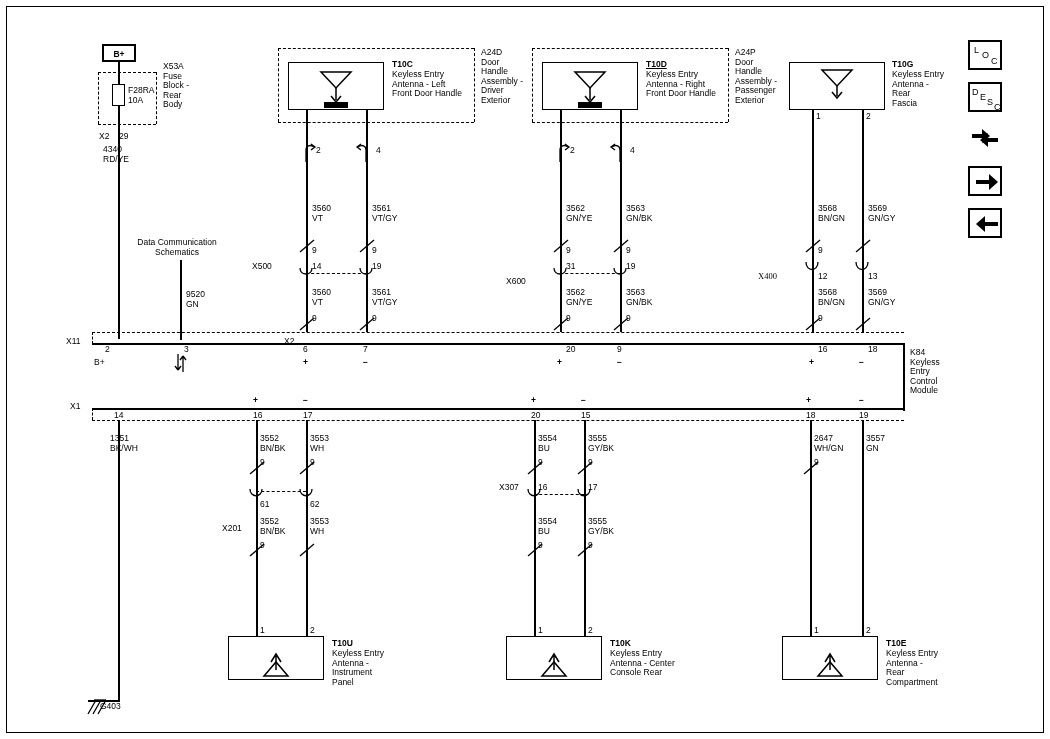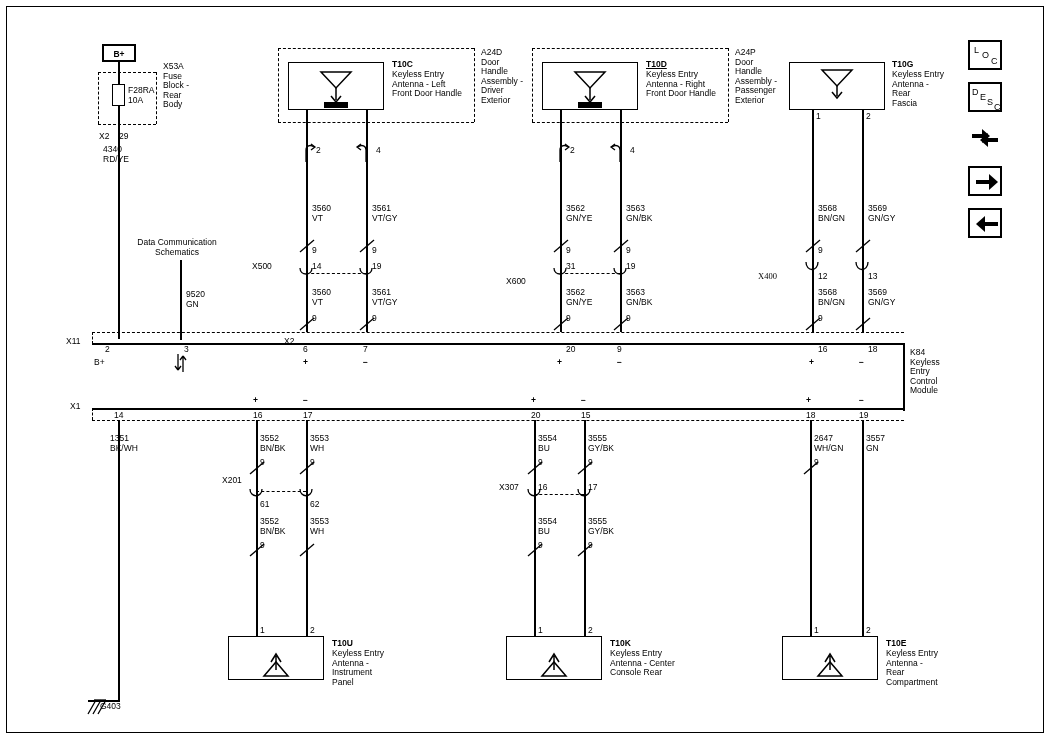--- a/index.html
+++ b/index.html
@@ -320,21 +320,21 @@
   <span class="t" style="left:260px;top:444px;">BN/BK</span>
   <span class="t" style="left:260px;top:458px;">9</span>
   <span class="t" style="left:310px;top:434px;">3553</span>
   <span class="t" style="left:310px;top:444px;">WH</span>
   <span class="t" style="left:310px;top:458px;">9</span>
   <svg width="70" height="24" style="left:240px;top:452px;">
     <path d="M10 22 L24 10" stroke="#000" stroke-width="1.3"></path>
     <path d="M60 22 L74 10" stroke="#000" stroke-width="1.3"></path>
   </svg>
 
-  <span class="t" style="left:222px;top:476px;text-align:center;">X201</span>
+  <span class="t" style="left:222px;top:524px;text-align:center;">X201</span>
   <span class="t" style="left:260px;top:500px;">61</span>
   <span class="t" style="left:310px;top:500px;">62</span>
   <div class="dash-h" style="left:256px;top:491px;width:50px;"></div>
   <svg width="70" height="14" style="left:246px;top:489px;">
     <path d="M4 0 C4 9 16 9 16 0" fill="none" stroke="#000" stroke-width="1.3"></path>
     <path d="M54 0 C54 9 66 9 66 0" fill="none" stroke="#000" stroke-width="1.3"></path>
   </svg>
 
   <span class="t" style="left:260px;top:517px;">3552</span>
   <span class="t" style="left:260px;top:527px;">BN/BK</span>

